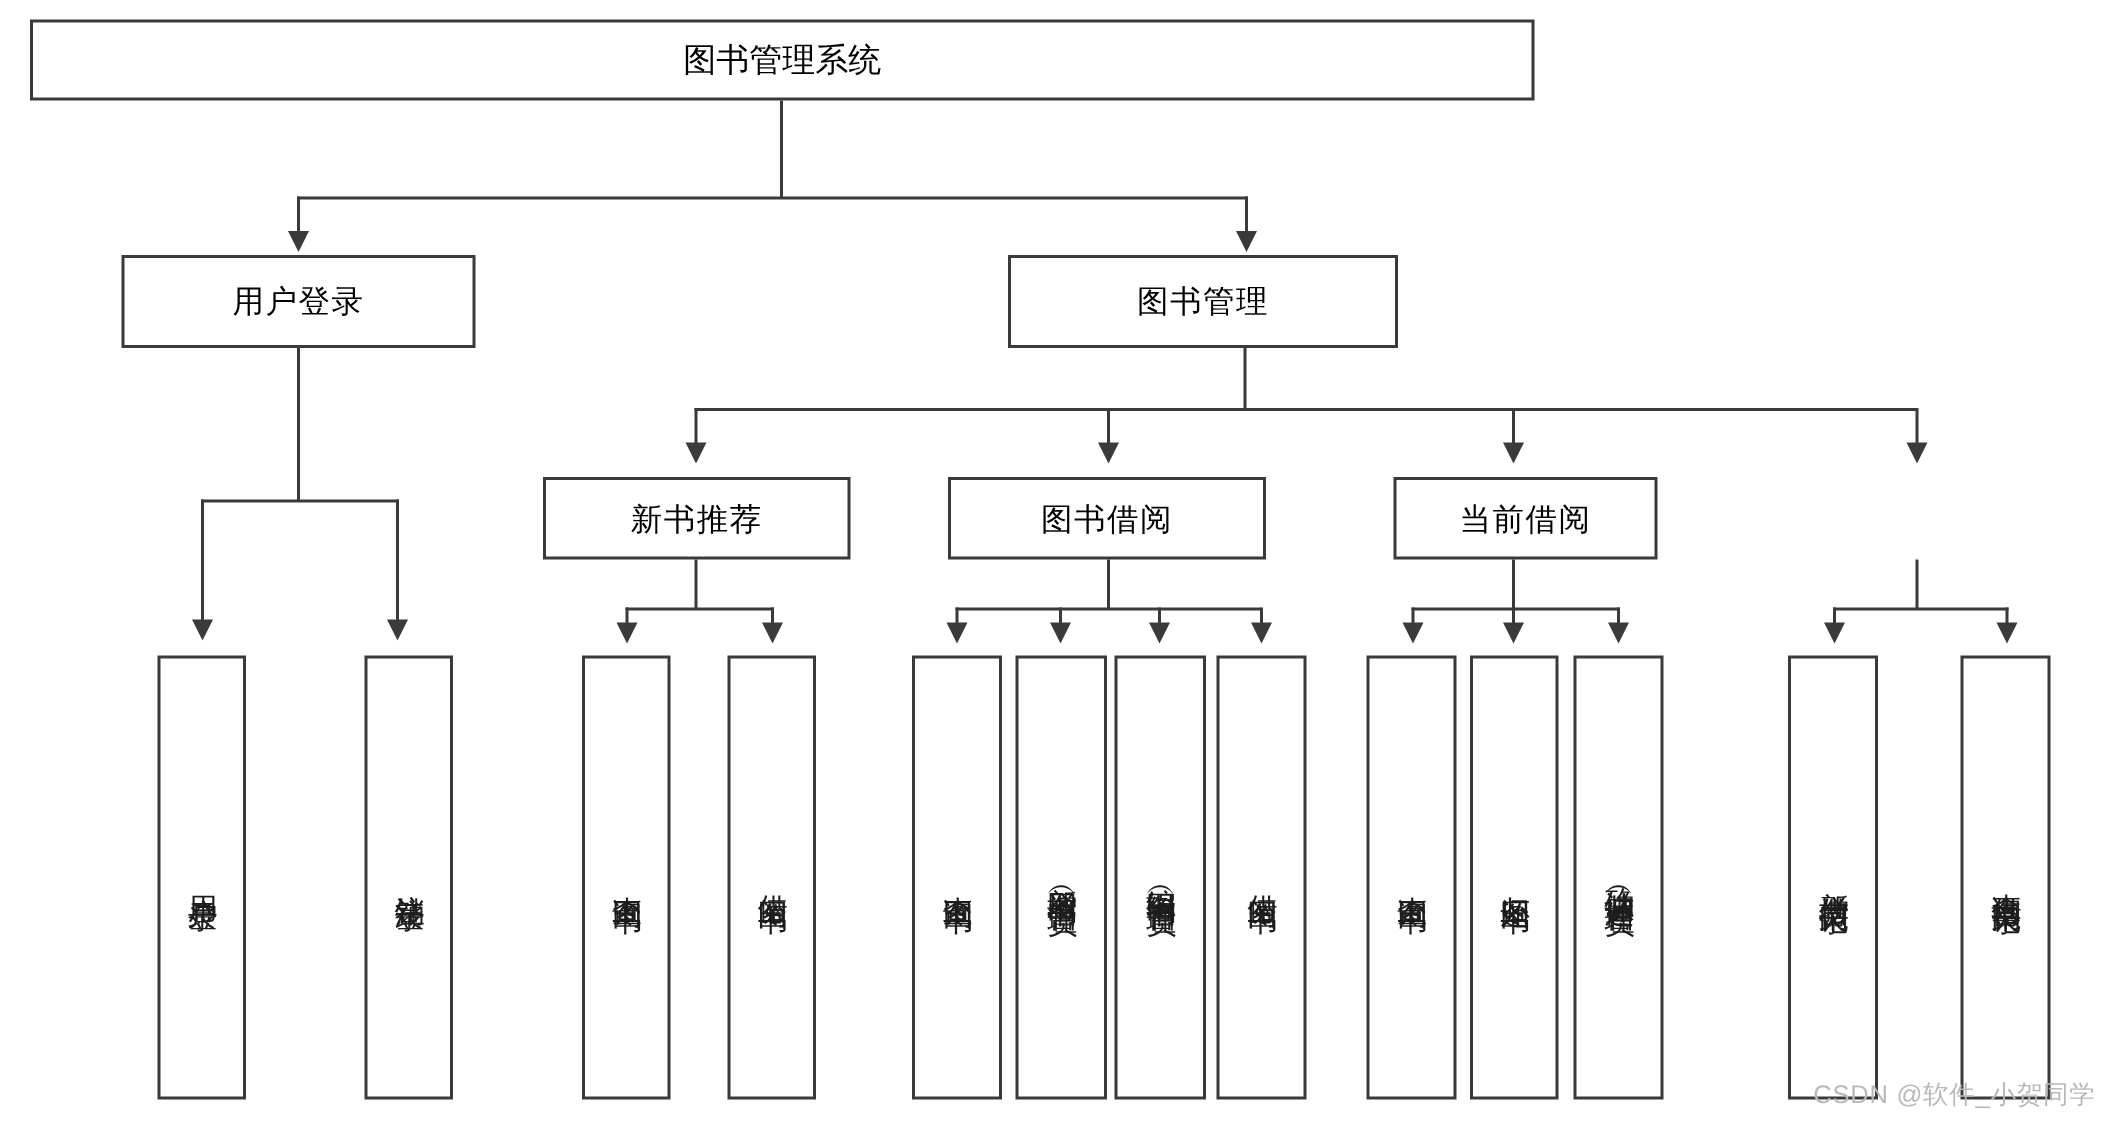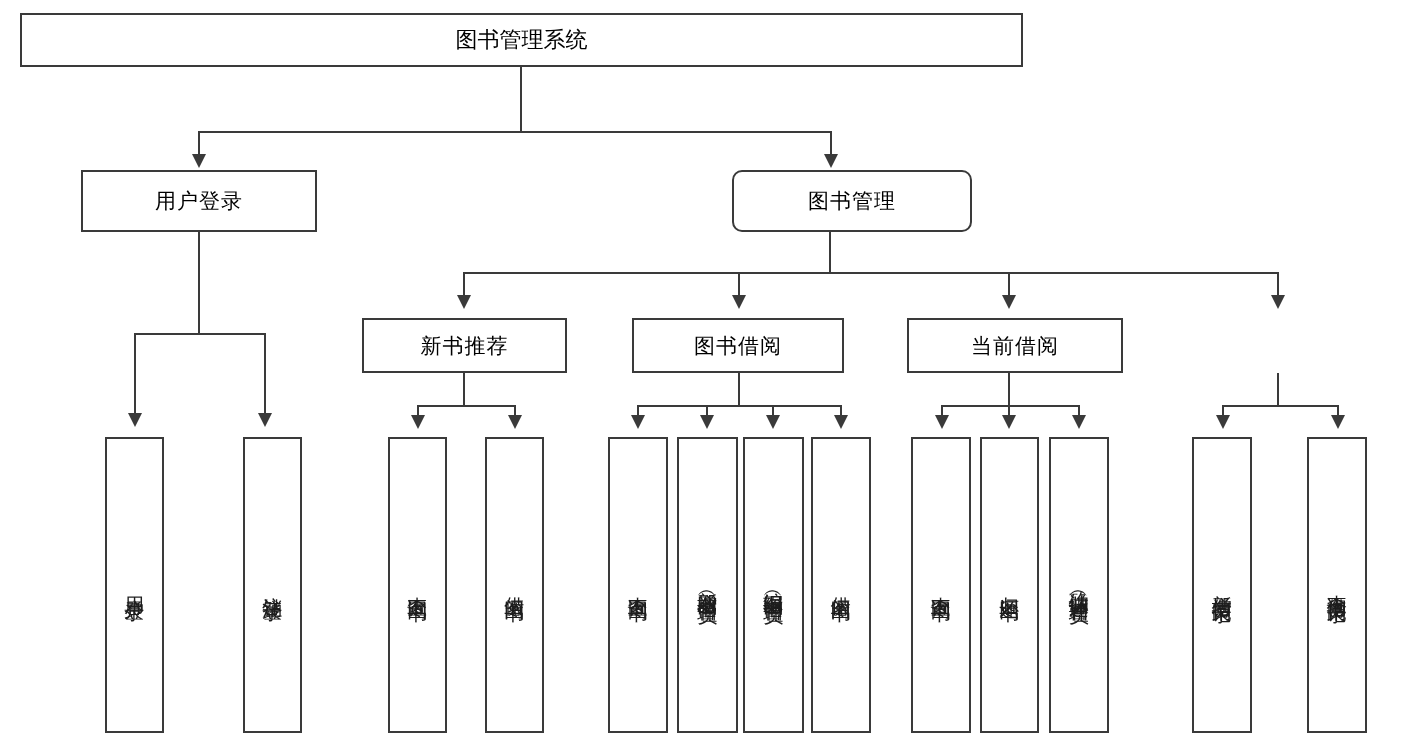--- a/index.html
+++ b/index.html
@@ -98,21 +98,21 @@
   <div class="conn vline" style="left:198px; top:131px; width:2px; height:25px;"></div>
   <div class="arrow" style="left:192px; top:154px;"></div>
 
   <div class="conn vline" style="left:830px; top:131px; width:2px; height:25px;"></div>
   <div class="arrow" style="left:824px; top:154px;"></div>
 
   <div class="node horiz" style="left:81px; top:170px; width:236px; height:62px;">
     <span>用户登录</span>
   </div>
 
-  <div class="node horiz" style="left:732px; top:170px; width:240px; height:62px;border-radius:10px;">
+  <div class="node horiz" style="left:672px; top:170px; width:260px; height:62px;">
     <span>图书管理</span>
   </div>
 
   <div class="conn vline" style="left:198px; top:232px; width:2px; height:102px;"></div>
   <div class="conn hline" style="left:134px; top:333px; width:132px; height:2px;"></div>
   <div class="conn vline" style="left:134px; top:333px; width:2px; height:82px;"></div>
   <div class="arrow" style="left:128px; top:413px;"></div>
   <div class="conn vline" style="left:264px; top:333px; width:2px; height:82px;"></div>
   <div class="arrow" style="left:258px; top:413px;"></div>
 
@@ -130,21 +130,21 @@
 
   <div class="conn vline" style="left:1277px; top:272px; width:2px; height:25px;"></div>
   <div class="arrow" style="left:1271px; top:295px;"></div>
 
   <div class="node horiz" style="left:362px; top:318px; width:205px; height:55px;">
     <span>新书推荐</span>
   </div>
   <div class="node horiz" style="left:632px; top:318px; width:212px; height:55px;">
     <span>图书借阅</span>
   </div>
-  <div class="node horiz" style="left:907px; top:318px; width:216px; height:55px;">
+  <div class="node horiz" style="left:929px; top:318px; width:176px; height:55px;">
     <span>当前借阅</span>
   </div>
 
   <div class="conn vline" style="left:463px; top:373px; width:2px; height:33px;"></div>
   <div class="conn hline" style="left:417px; top:405px; width:99px; height:2px;"></div>
   <div class="conn vline" style="left:417px; top:405px; width:2px; height:12px;"></div>
   <div class="arrow" style="left:411px; top:415px;"></div>
   <div class="conn vline" style="left:514px; top:405px; width:2px; height:12px;"></div>
   <div class="arrow" style="left:508px; top:415px;"></div>
 
@@ -212,14 +212,15 @@
     <span class="vtext">确认归还（管理员）</span>
   </div>
 
   <div class="leaf" style="left:1192px; top:437px; width:60px; height:296px;">
     <span class="vtext">新增借阅记录</span>
   </div>
   <div class="leaf" style="left:1307px; top:437px; width:60px; height:296px;">
     <span class="vtext">查询借阅记录</span>
   </div>
 
+  <div id="watermark">CSDN @软件_小贺同学</div>
 
 </div>
 
 </body></html>

